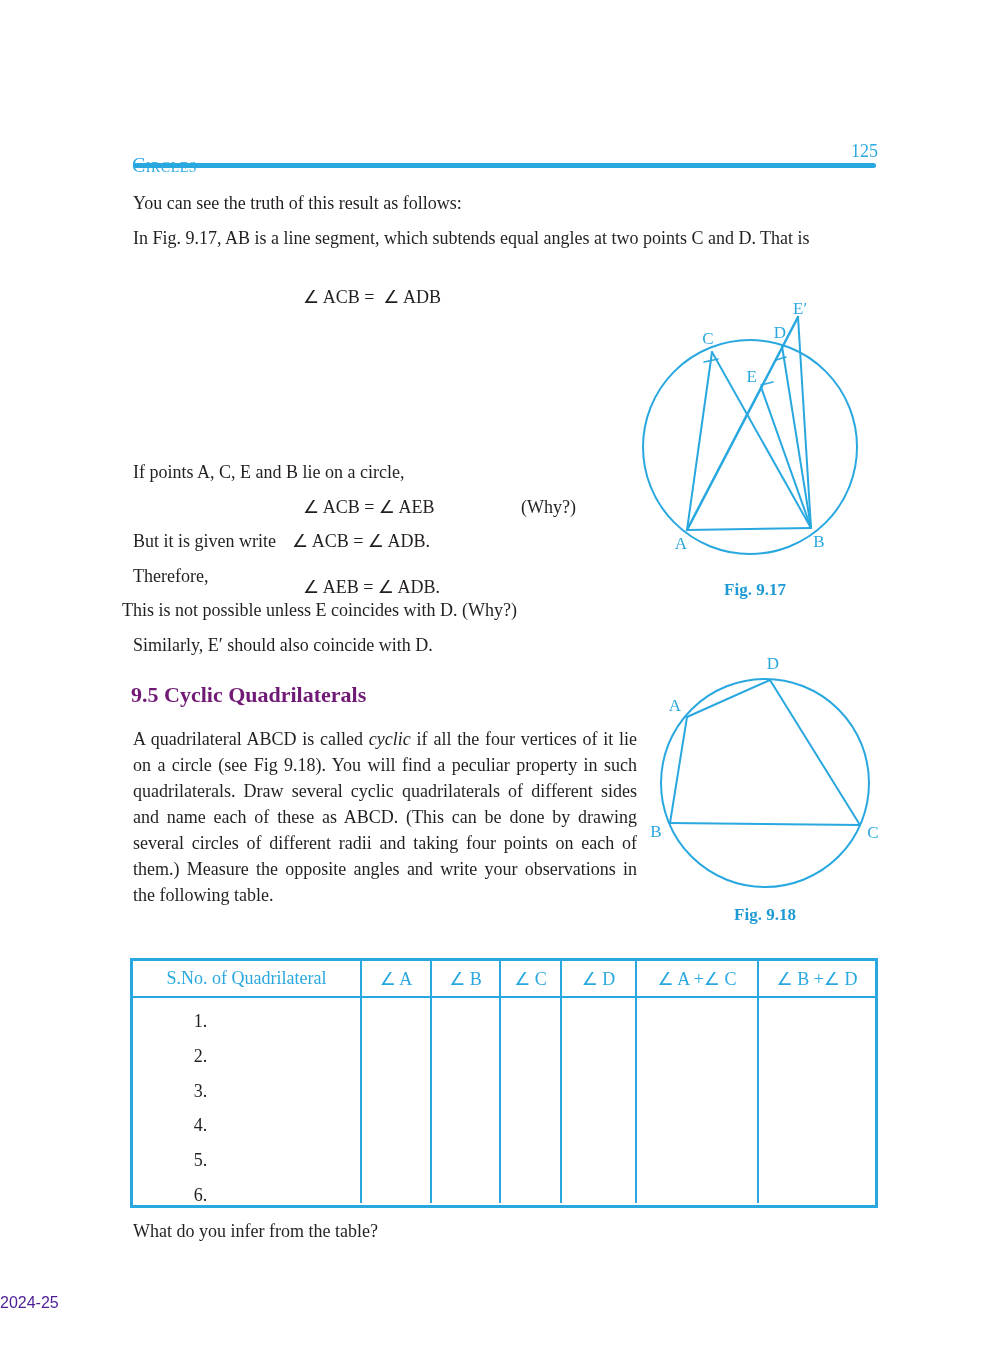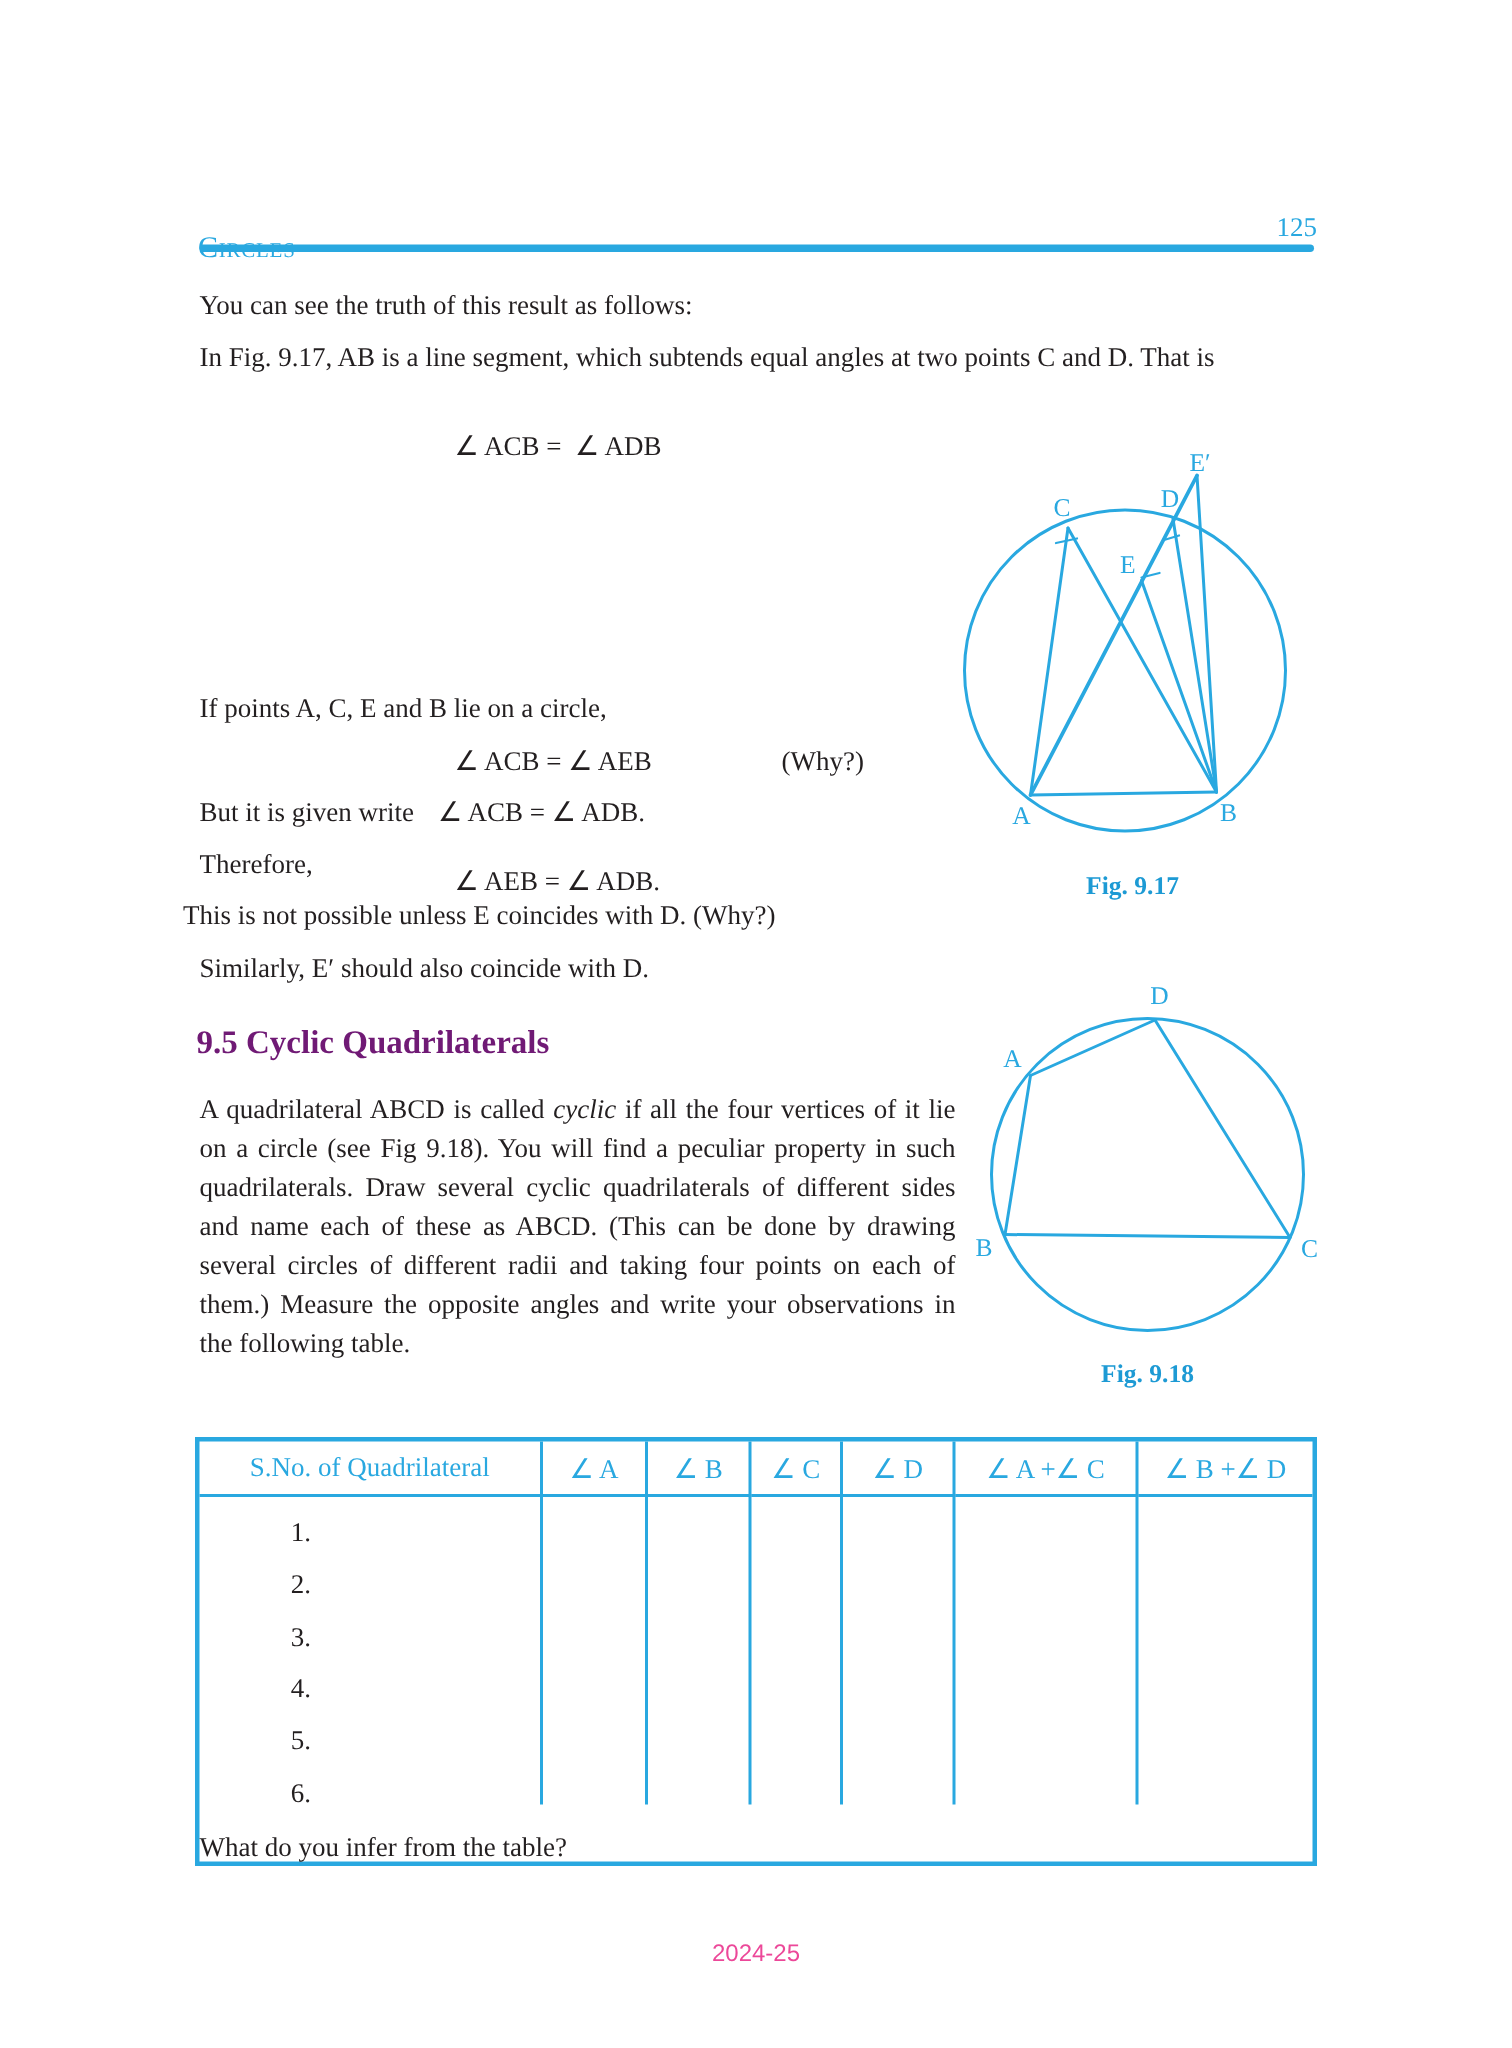--- a/index.html
+++ b/index.html
@@ -47,21 +47,21 @@
   }
 
   
   svg text {
     font-family: "Liberation Serif", serif;
     font-size: 17px; fill: #29a8e0;
   }
 
   
   .obs-table {
-    left: 130px; top: 958px; width: 748px; height: 286px;
+    left: 130px; top: 958px; width: 748px; height: 250px;
     border: 3px solid #29a8e0;
     box-sizing: border-box;
     display: grid;
     grid-template-columns: 229px 70px 69px 61px 75px 122px 116px;
     grid-template-rows: 37px 205px;
   }
   .obs-table .cell {
     border-right: 2px solid #29a8e0;
     box-sizing: border-box;
   }
@@ -78,23 +78,23 @@
   }
   .sno-item {
     text-align: center; font-size: 18px; line-height: 34.8px;
     color: #231f20;
   }
 
   .question { left: 133px; top: 1221px; font-size: 18px; }
 
   .footer {
     left: 0; top: 1294px; width: 1008px;
-    text-align: center;
+    text-align: left;
     font-family: "Liberation Sans", sans-serif;
-    font-size: 16px; color: #ec4899;
+    font-size: 16px; color: #4c1d95;
   }
 </style>
 </head>
 <body>
 
 <div class="page">
 
   <div class="abs header-title">Circles</div>
   <div class="abs page-number">125</div>
   <div class="abs header-rule"></div>

